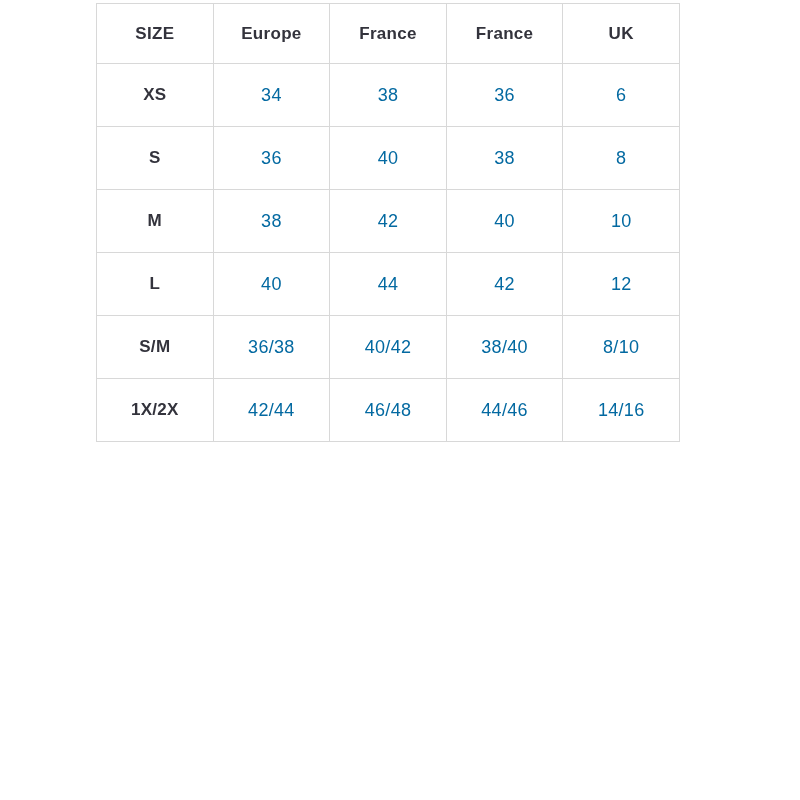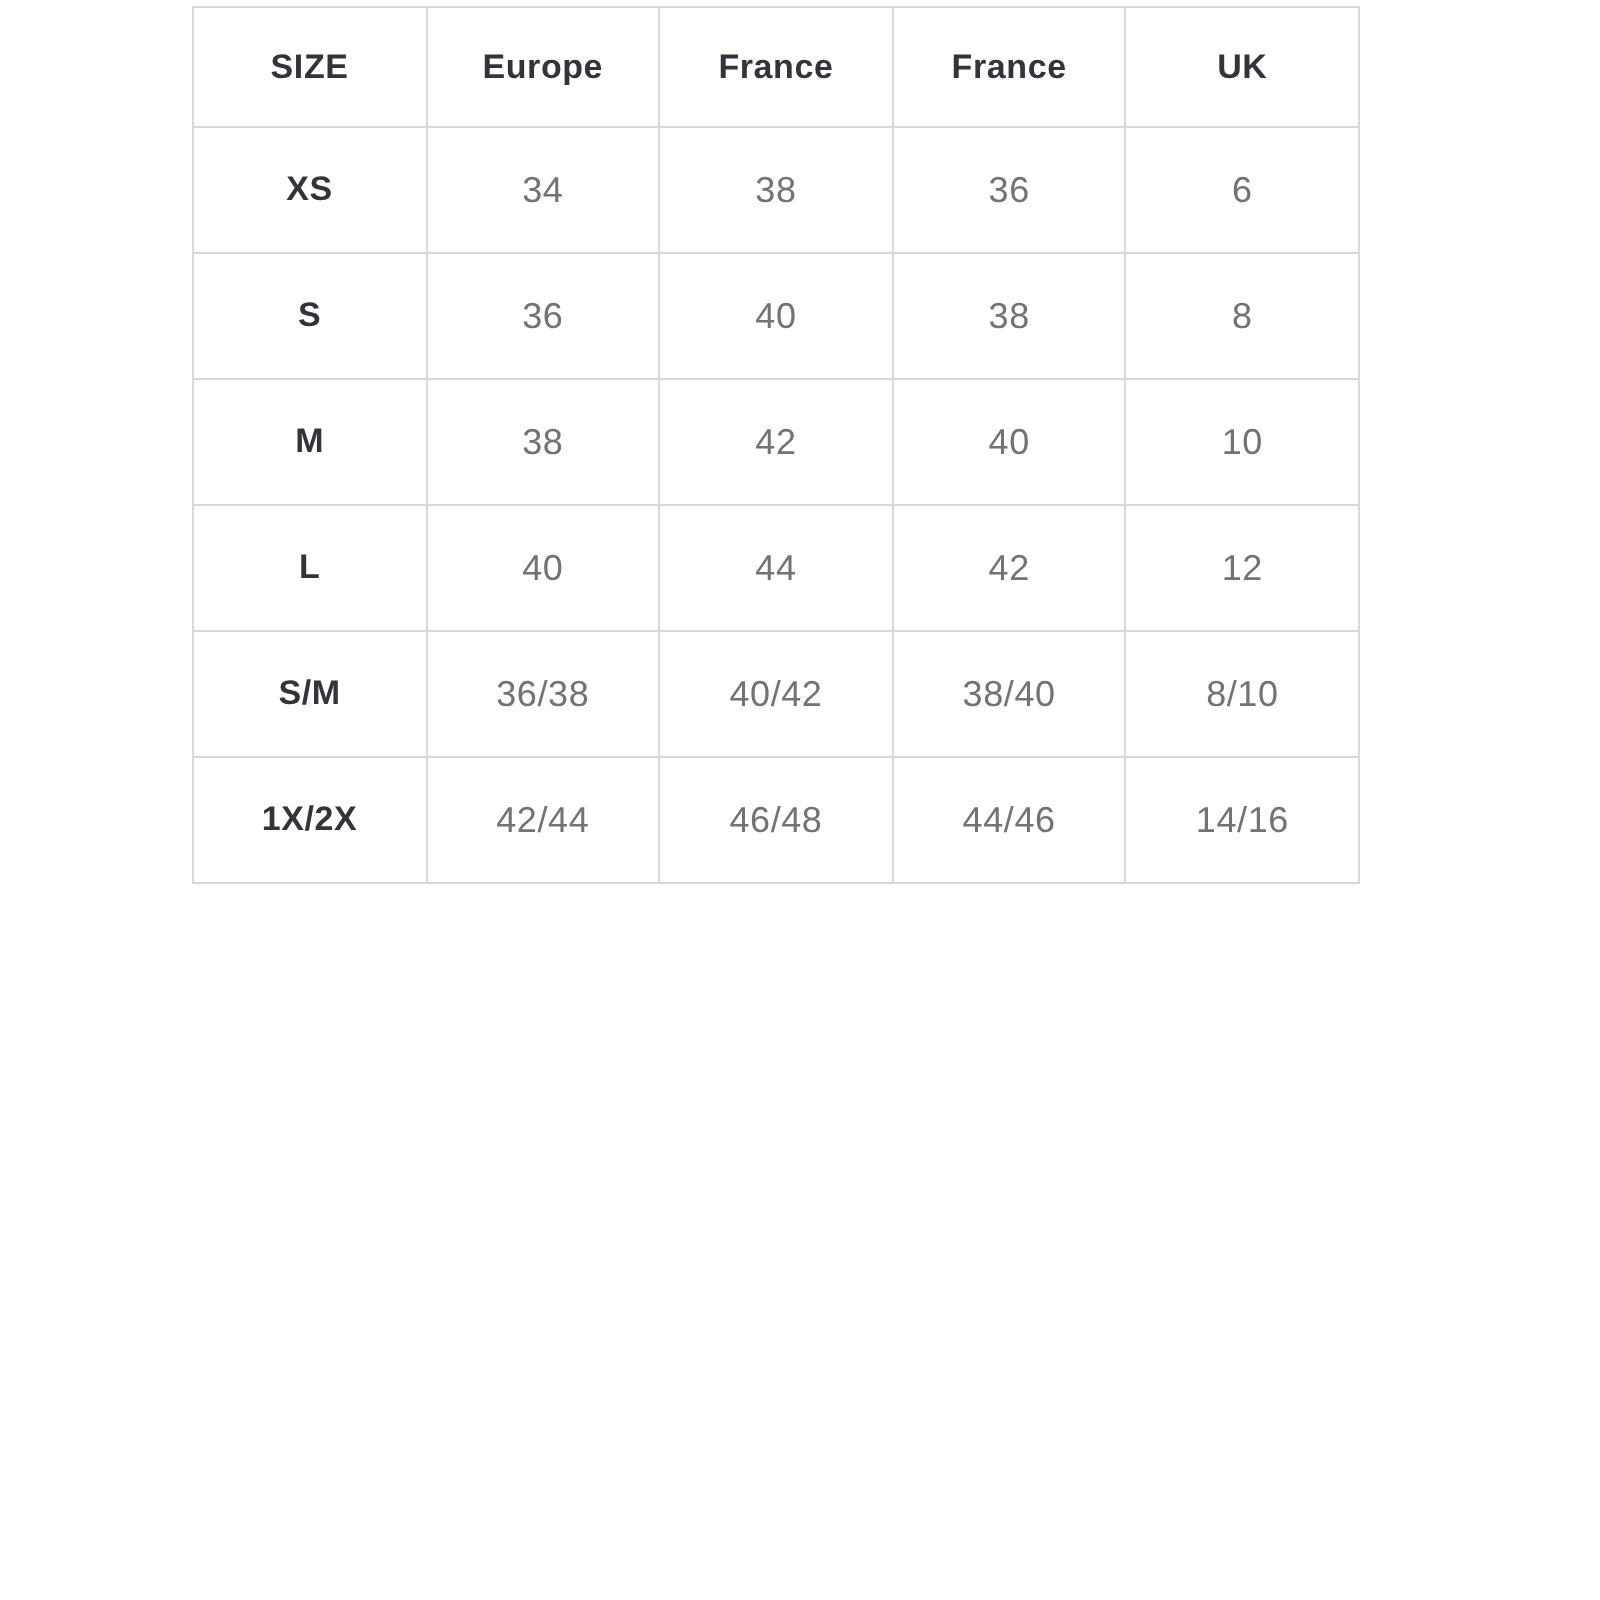--- a/index.html
+++ b/index.html
@@ -37,21 +37,21 @@
   table.secondary-table tbody tr { height: 62px; }
   .size-table th {
     font-size: 17px;
     font-weight: 700;
     color: #33333c;
     letter-spacing: 0.3px;
   }
   .size-table td {
     font-size: 18px;
     font-weight: 400;
-    color: #737373;
+    color: #0369a1;
     letter-spacing: 0.3px;
   }
   .tables-gap {
     height: 36px;
   }
 </style>
 </head>
 <body>
 
 <div class="page">

